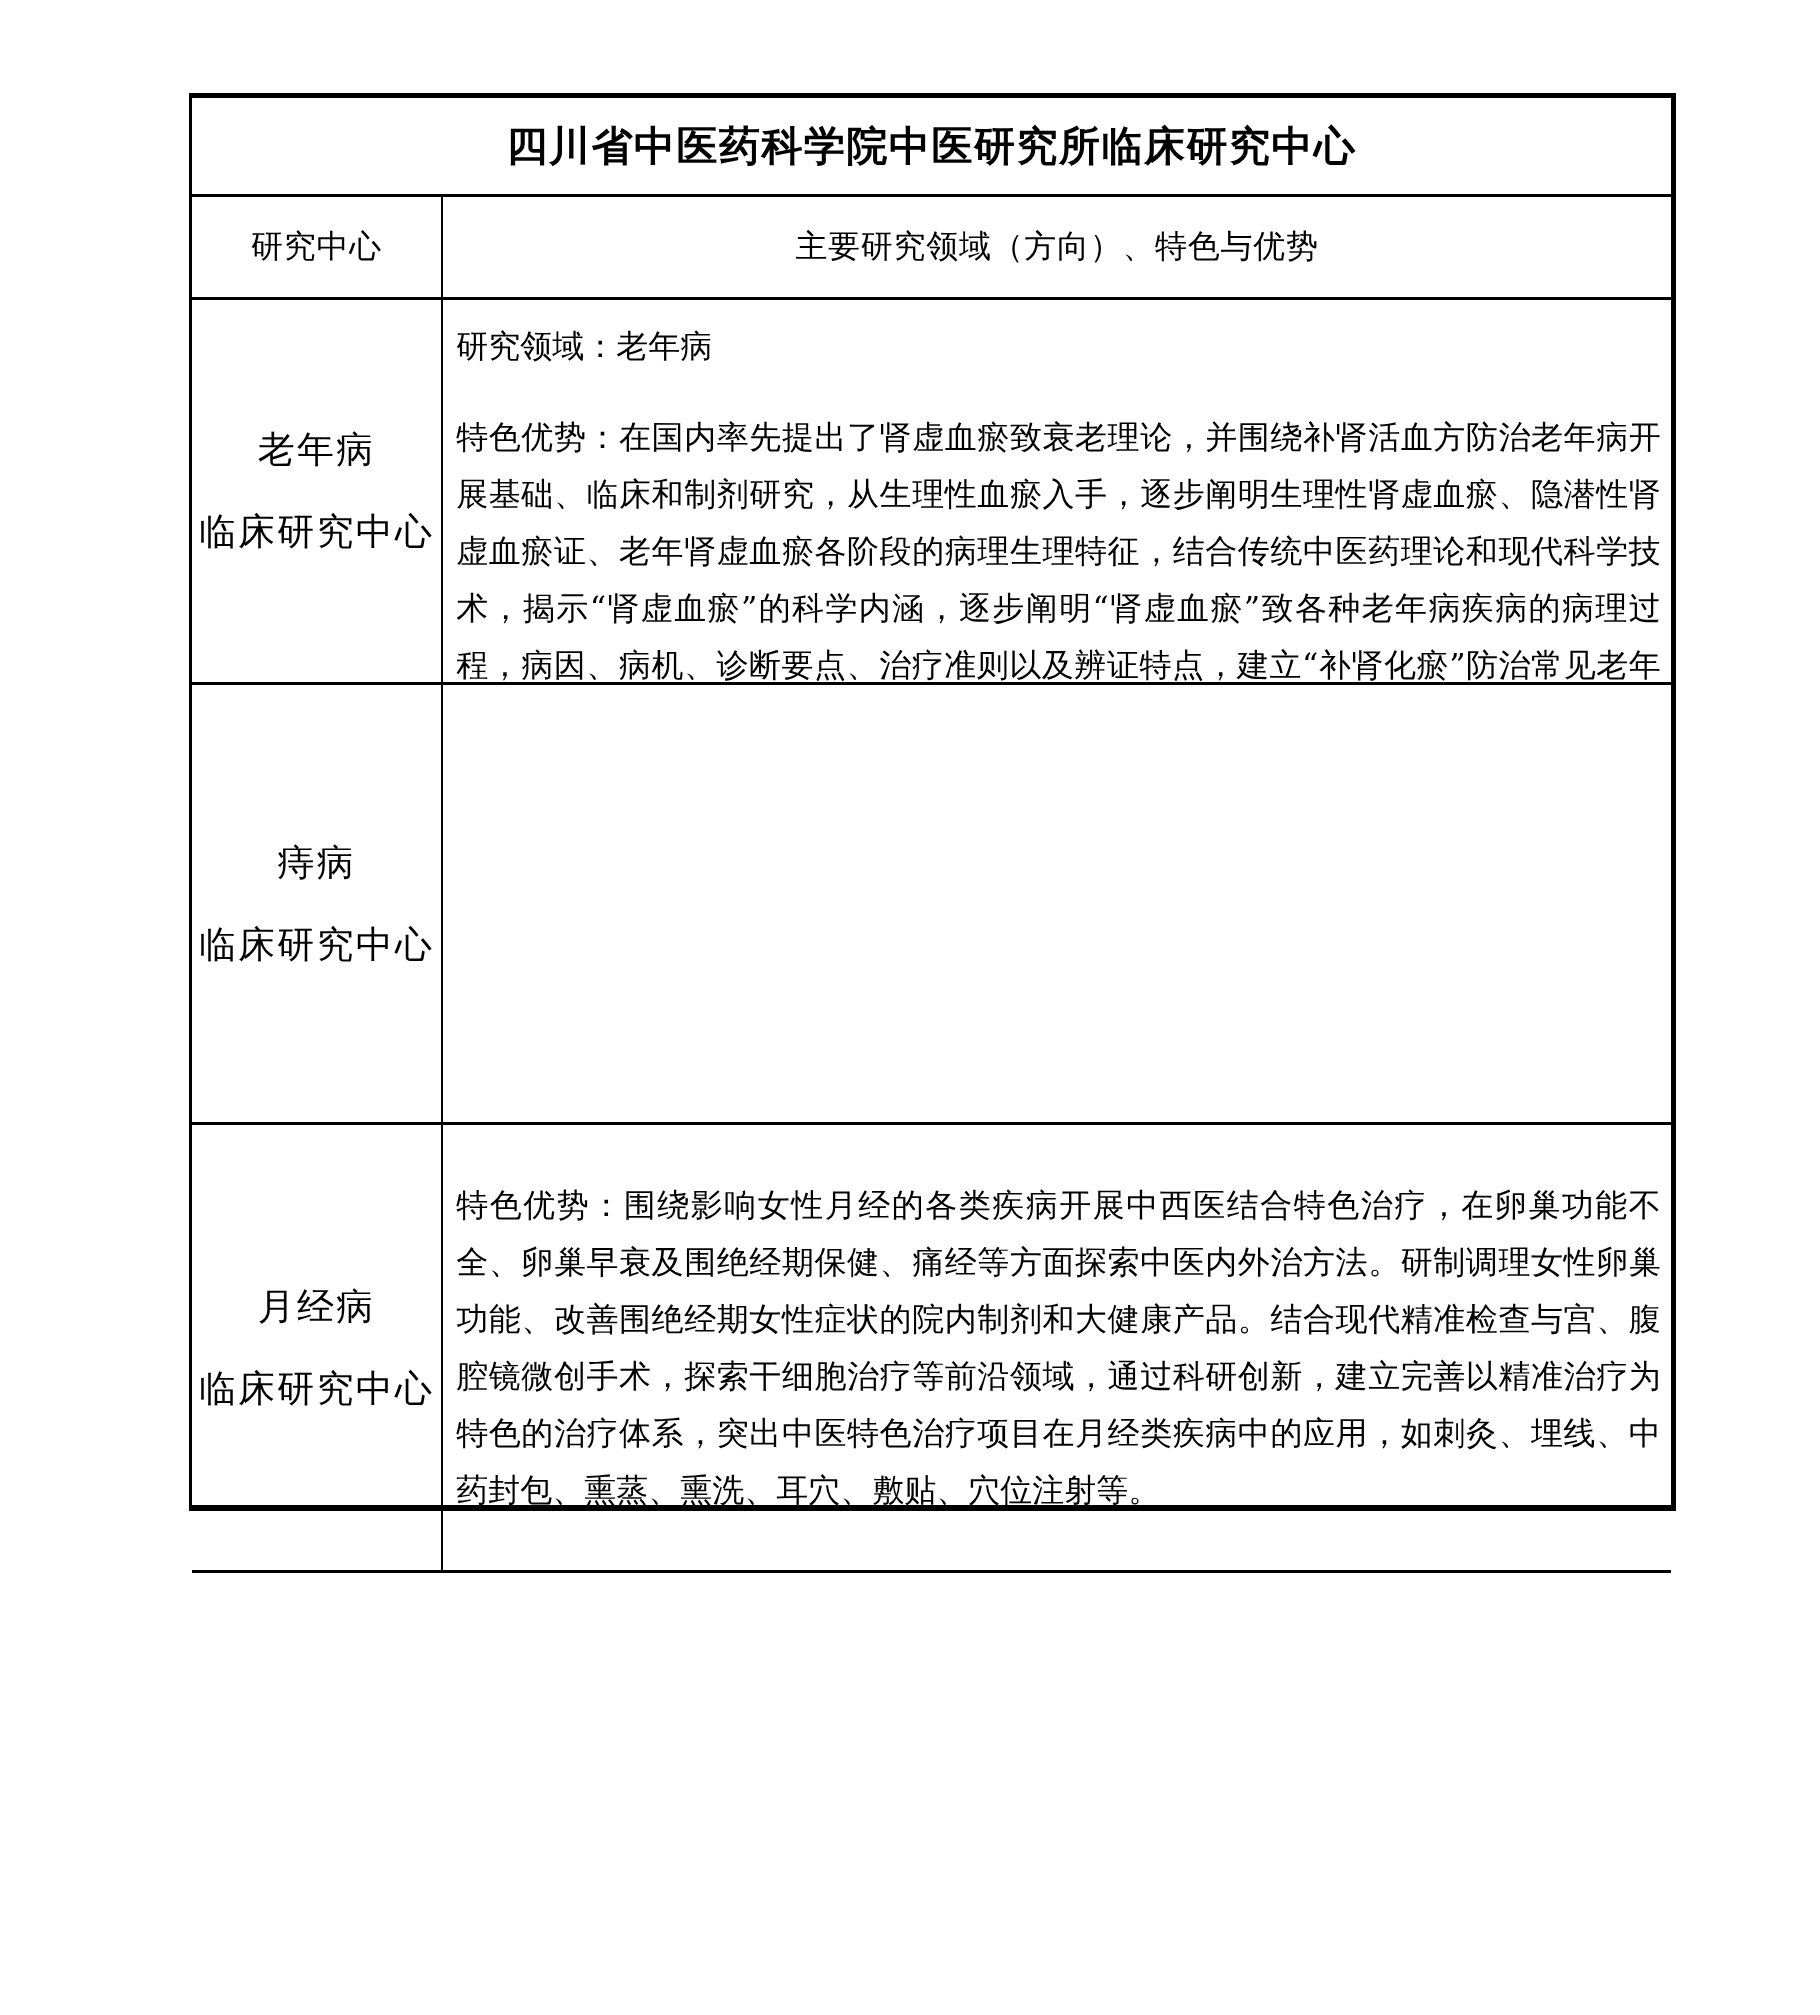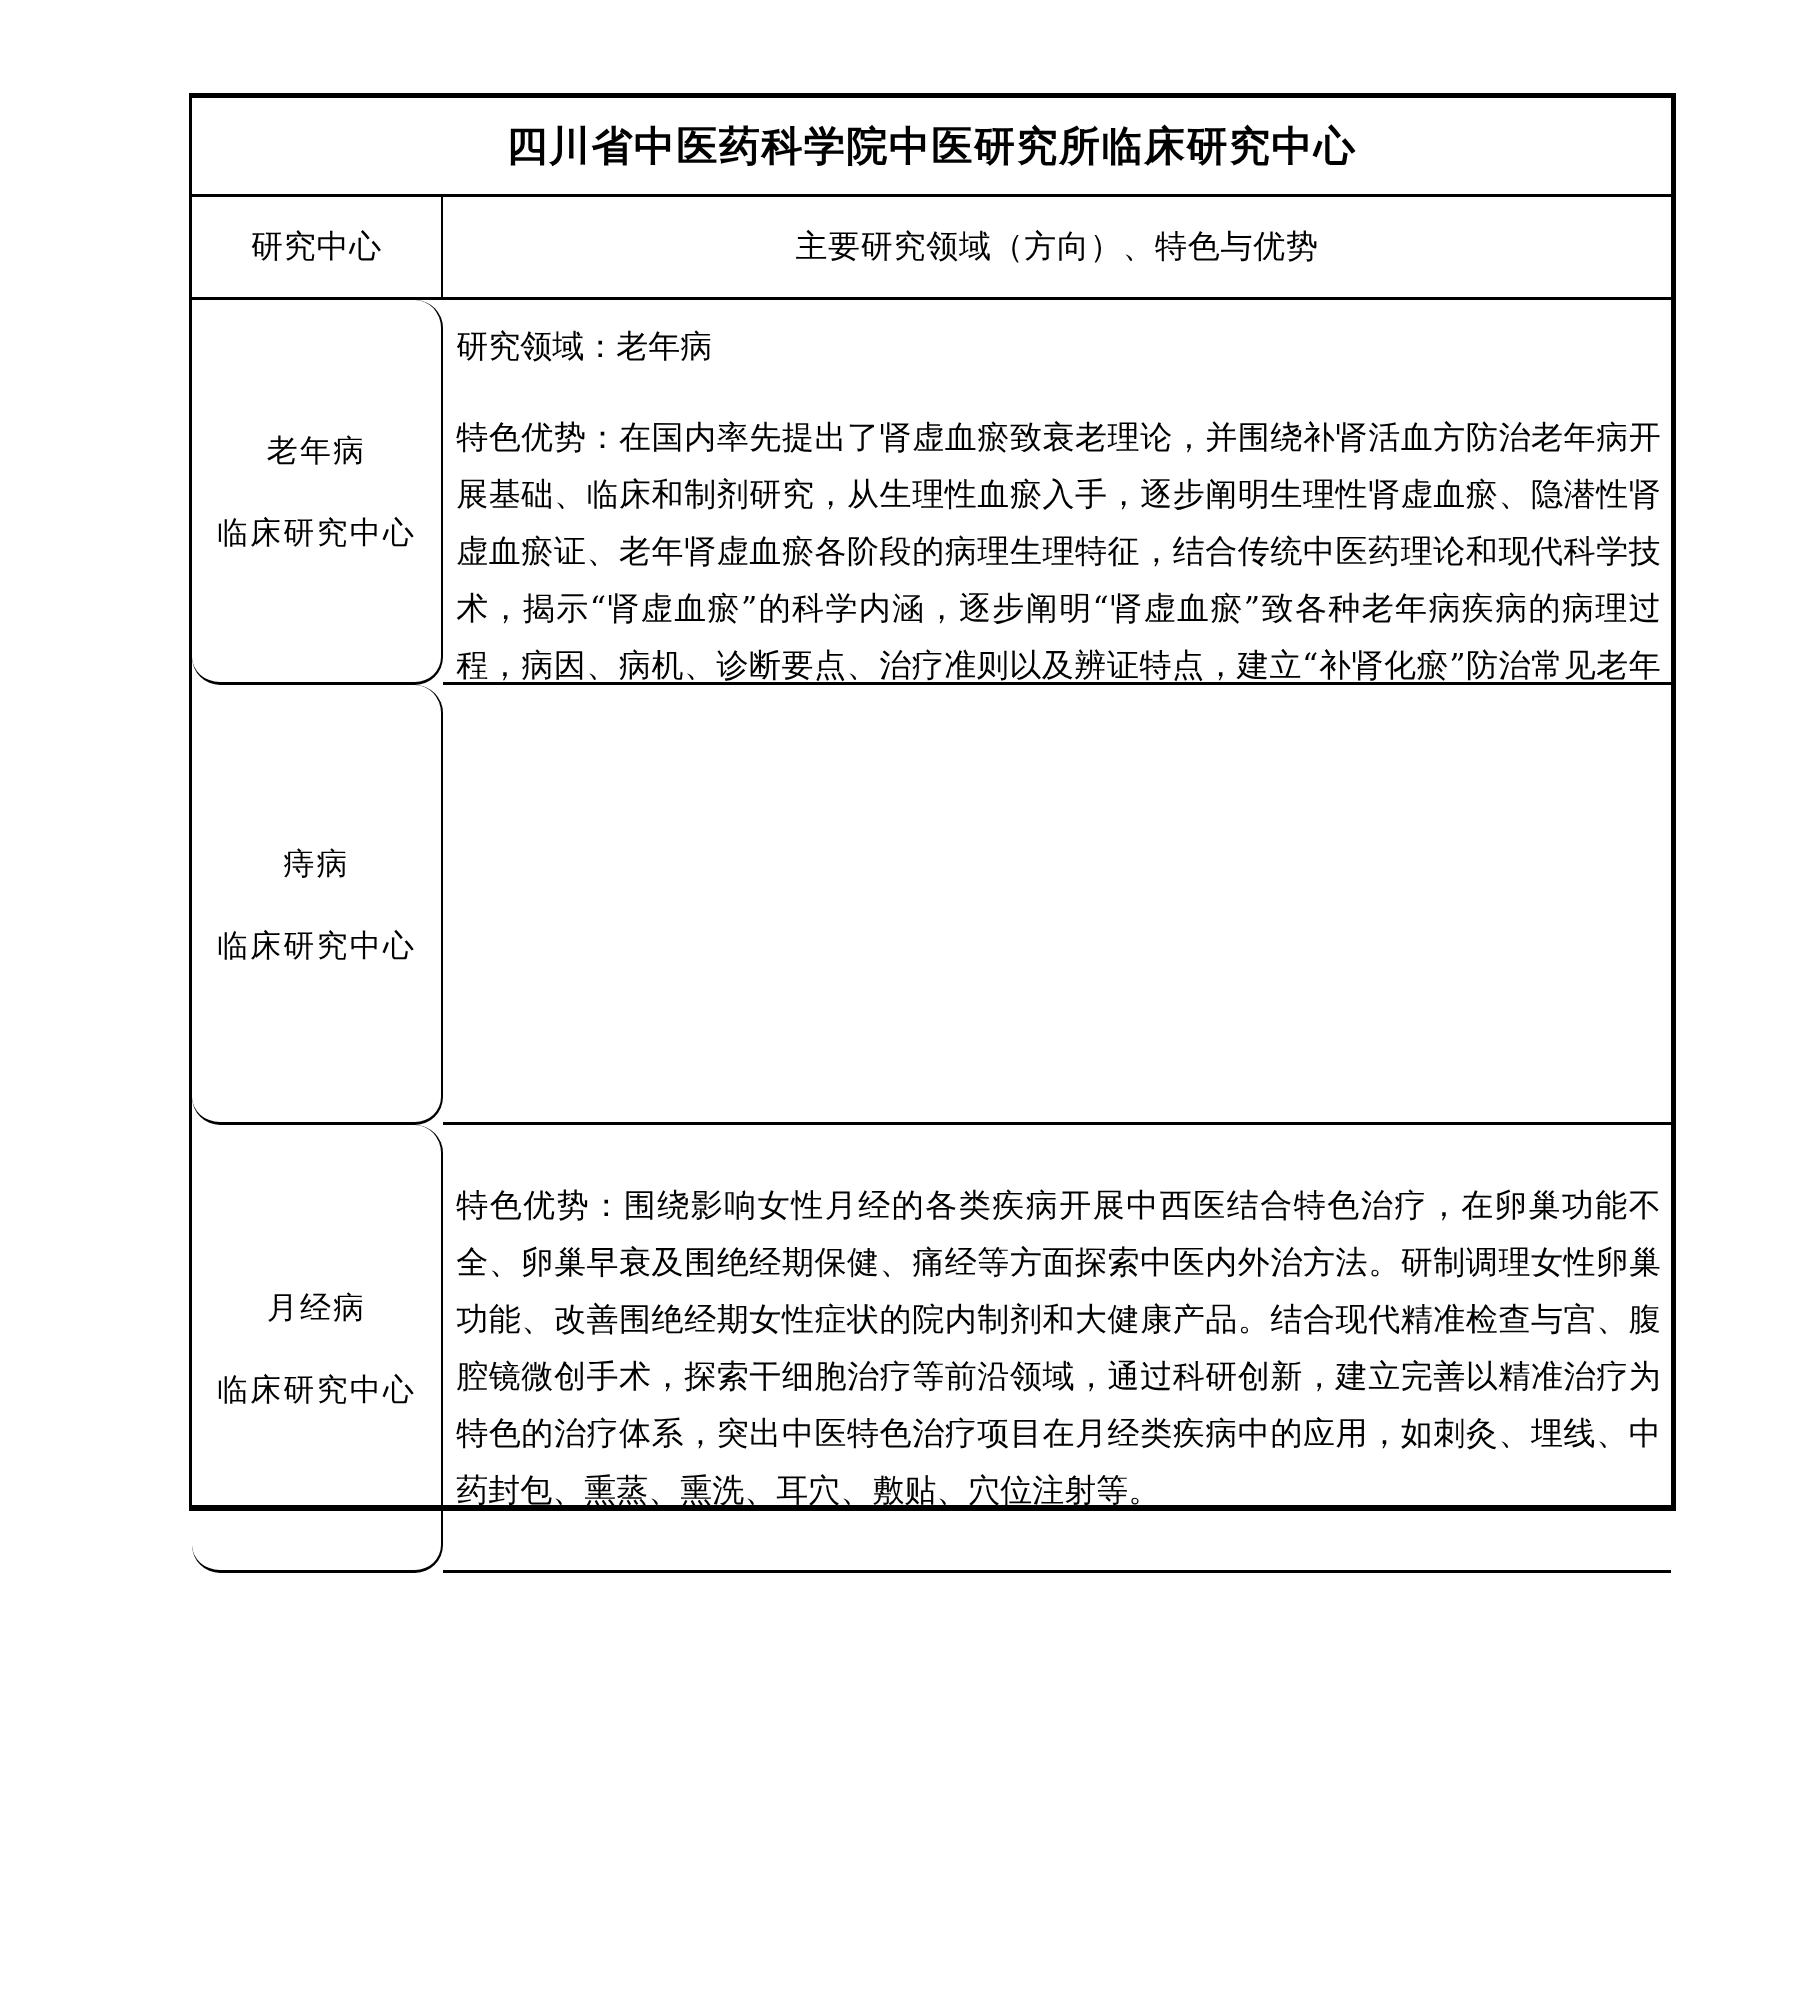--- a/index.html
+++ b/index.html
@@ -54,25 +54,24 @@
     justify-content: center;
     font-family: "DejaVu Sans", sans-serif;
     font-weight: 400;
     font-size: 32px;
     letter-spacing: 0.7px;
   }
   .center-cell {
     display: flex;
     flex-direction: column;
     justify-content: center;
-    font-size: 31px;
+    font-size: 37px;
     line-height: 82px;
     letter-spacing: 2.2px;
     text-align: center;
-    border-radius: 28px;
   }
   .content-cell {
     padding: 17.6px 10.3px 7.3px 13.2px;
     font-size: 32px;
     line-height: 57px;
   }
   .field-line {
     text-align: left;
     white-space: nowrap;
     font-family: Liberation Serif, serif;

